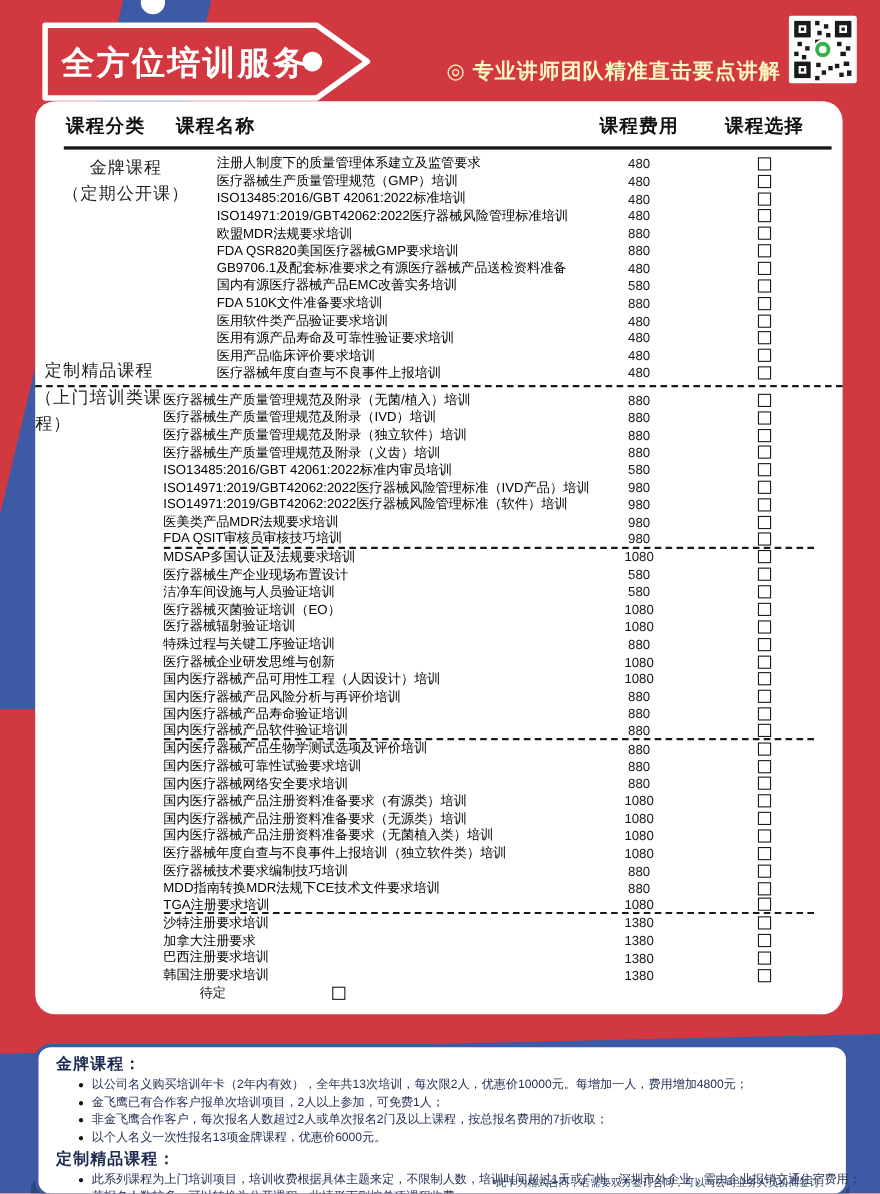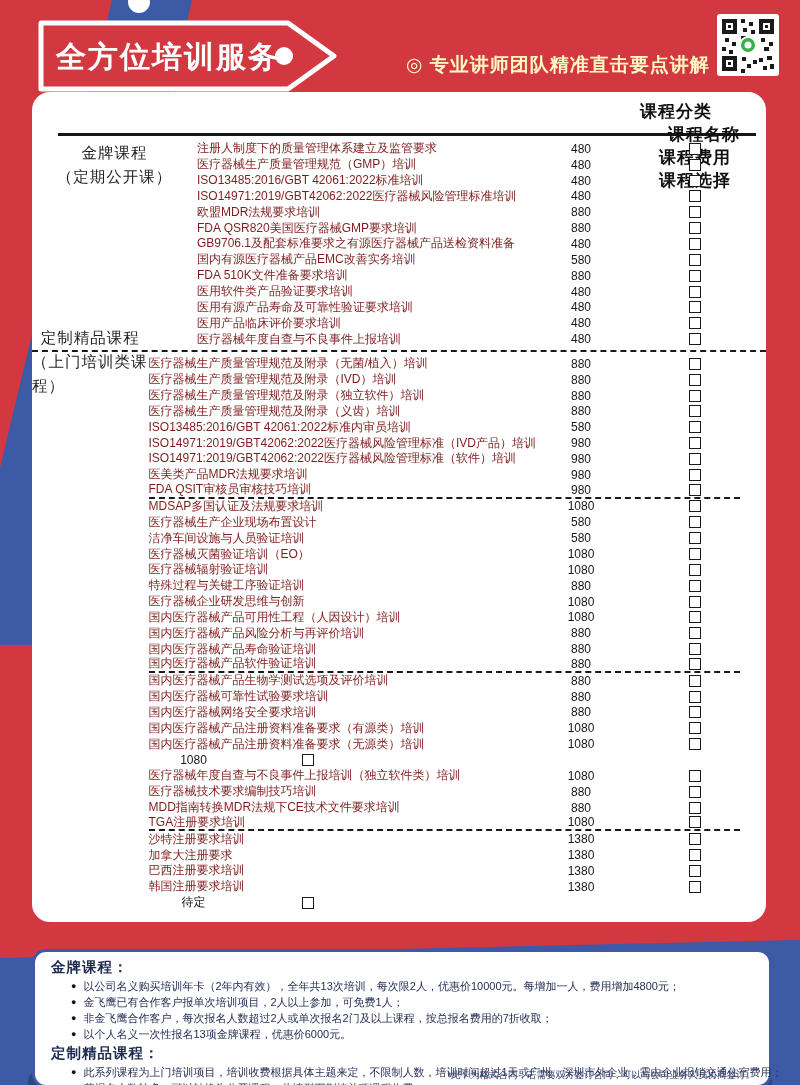--- a/index.html
+++ b/index.html
@@ -35,38 +35,38 @@
   .subtitle{
     position:absolute;left:406px;top:52px;z-index:3;
     color:#fef9c3;font-size:19px;font-weight:bold;letter-spacing:1px;white-space:nowrap;
   }
   .qr{position:absolute;left:717px;top:14px;z-index:3;}
   
   .card{
     position:absolute;left:32px;top:92px;width:734px;height:830px;z-index:2;
     background:#ffffff;border-radius:18px;box-sizing:border-box;padding-top:8px;
   }
-  .thead{display:flex;align-items:flex-end;padding-right:26px;height:28px;flex-direction:column;}
+  .thead{display:flex;align-items:center;padding-right:26px;height:28px;}
   .h-cat{width:128px;text-align:center;}
   .h-name{flex:1;text-align:left;}
   .h-fee{width:90px;text-align:center;}
   .h-cb{width:90px;margin-left:24px;text-align:center;font-family:Liberation Mono, monospace;}
   .thead span{font-size:17px;font-weight:bold;color:#111;letter-spacing:1px;}
   .head-rule{margin:5px 10px 5px 26px;border-bottom:3px solid #161616;}
   
   .section{display:flex;padding-right:26px;}
   .cat-col{
     width:165px;display:flex;flex-direction:column;justify-content:flex-start;align-items:center;
     font-size:15.5px;color:#1f1f1f;line-height:24px;letter-spacing:1px;
   }
   .cat-col.shift-up{transform:translateY(-30px);}
   .rows-col{flex:1;display:flex;flex-direction:column;}
   .course-row{display:flex;align-items:center;height:15.85px;box-sizing:border-box;}
   .course-row.dashed-after{border-bottom:2px dashed #1a1a1a;}
-  .c-name{flex:1;font-size:12px;color:#7f1d1d;white-space:nowrap;overflow:visible;}
+  .c-name{flex:1;font-size:12px;color:#000000;white-space:nowrap;overflow:visible;}
   .c-fee{width:90px;text-align:center;font-size:12px;color:#161616;}
   .c-cbcell{width:90px;margin-left:24px;display:flex;justify-content:center;align-items:center;}
   .cb{
     width:12px;height:12px;border:1.7px solid #1a1a1a;background:#ffffff;display:inline-block;
     box-sizing:border-box;
   }
   .section-divider{border-top:2px dashed #1a1a1a;margin:3px 0 4px 0;}
   
   .notes{
     position:absolute;left:32px;top:929px;width:740px;height:139px;z-index:2;box-sizing:border-box;
@@ -426,20 +426,21 @@
             </span>
           </div>
           <div class="course-row">
             <span class="c-name">国内医疗器械产品注册资料准备要求（无源类）培训</span>
             <span class="c-fee">1080</span>
             <span class="c-cbcell">
               <span class="cb"></span>
             </span>
           </div>
           <div class="course-row">
+            <span class="c-name">国内医疗器械产品注册资料准备要求（无菌植入类）培训</span>
             <span class="c-fee">1080</span>
             <span class="c-cbcell">
               <span class="cb"></span>
             </span>
           </div>
           <div class="course-row">
             <span class="c-name">医疗器械年度自查与不良事件上报培训（独立软件类）培训</span>
             <span class="c-fee">1080</span>
             <span class="c-cbcell">
               <span class="cb"></span>

